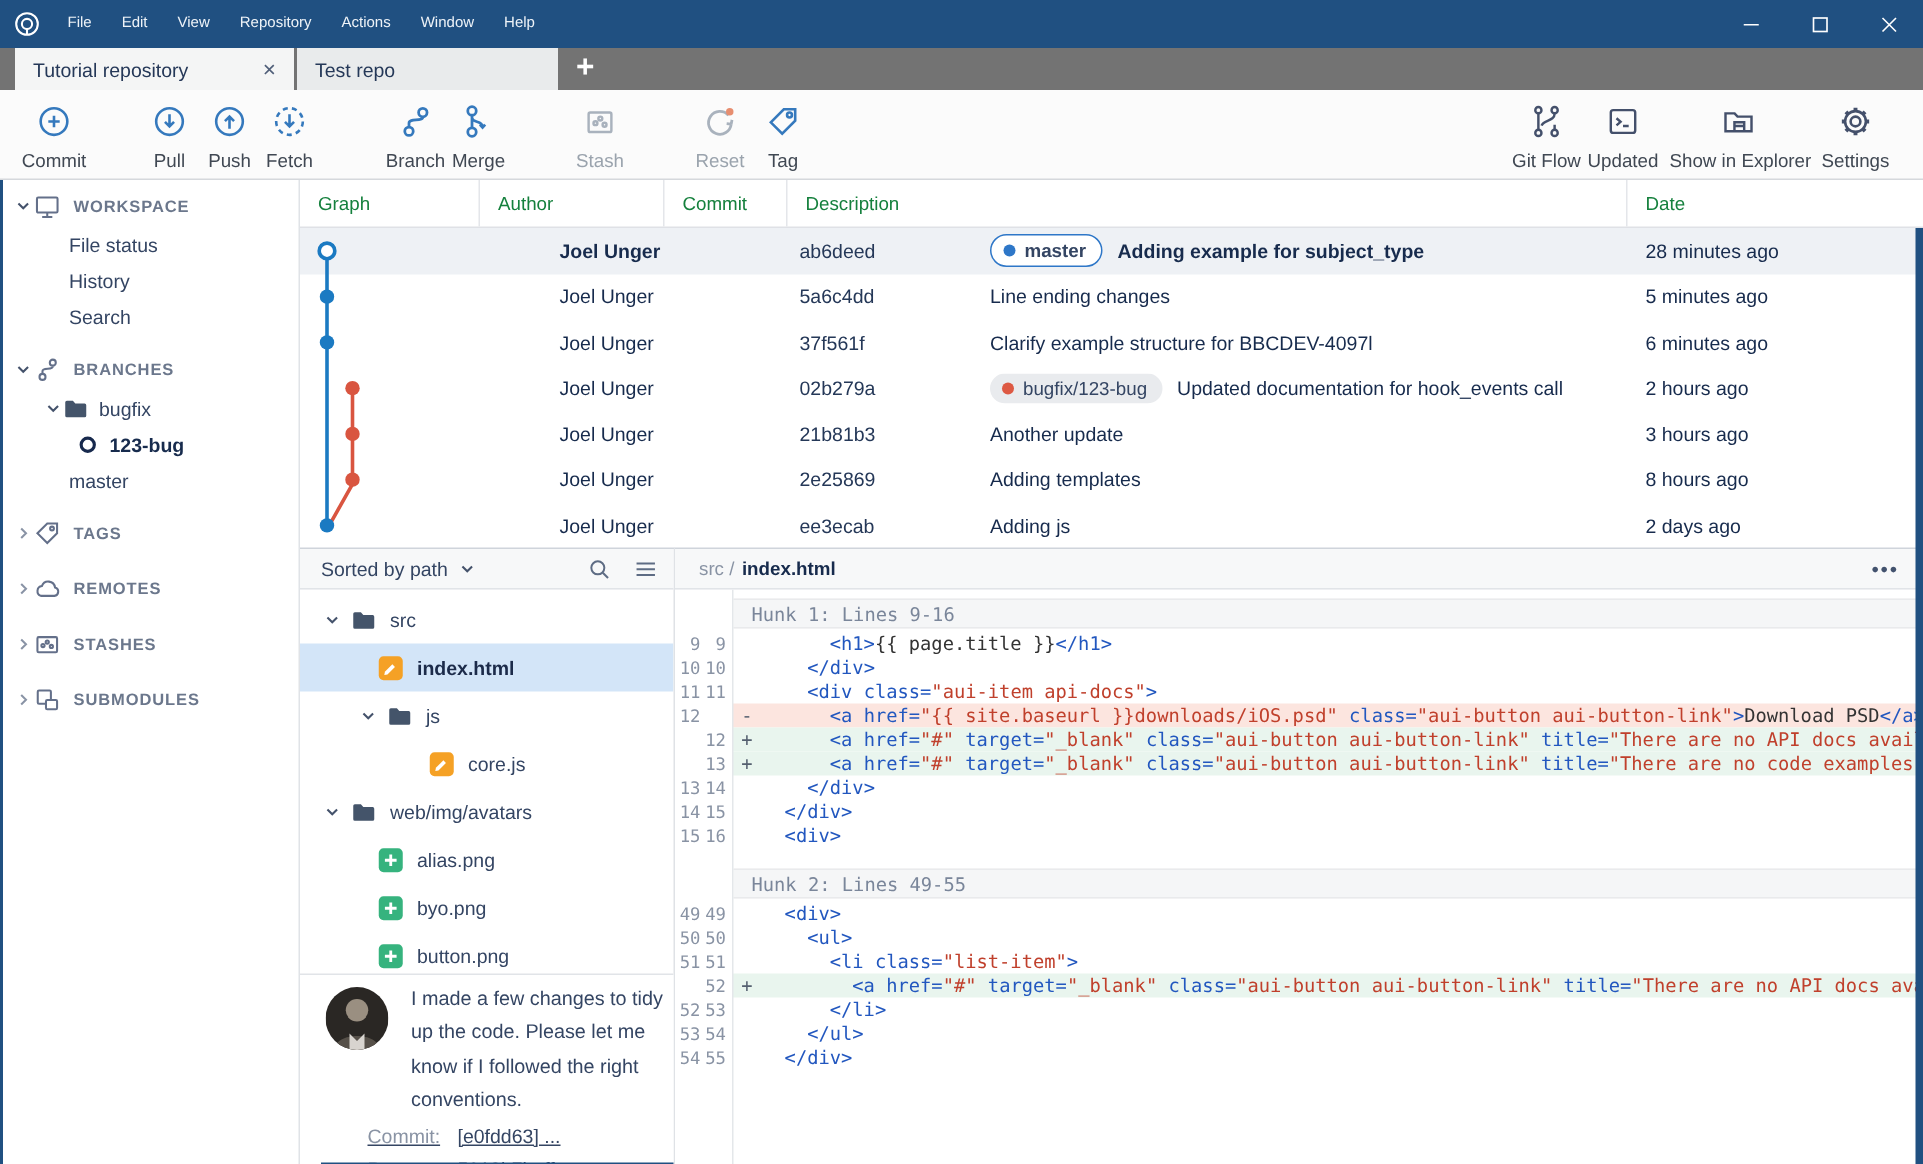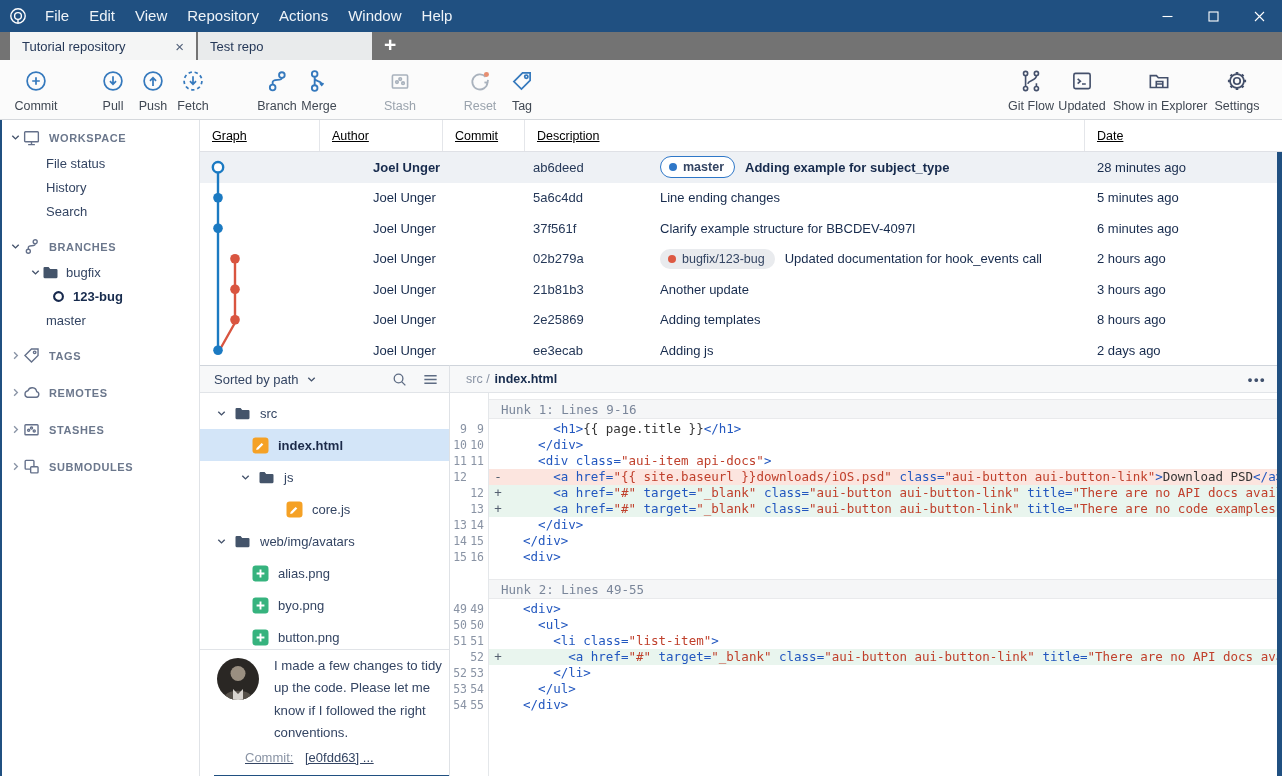--- a/index.html
+++ b/index.html
@@ -6,21 +6,21 @@
     font-family:"Liberation Sans",sans-serif;background:#fff;position:relative;
     -webkit-font-smoothing:antialiased;}
   .icon{display:inline-flex;align-items:center;justify-content:center;}
   .icon svg{display:block;}
 
   
   #titlebar{position:absolute;left:0;top:0;width:1282px;height:32px;background:#205081;
     display:flex;align-items:center;color:#f2f5f8;}
   #app-logo{margin-left:9px;}
   #menu-bar{display:flex;margin-left:8px;}
-  .menu-item{font-size:15px;padding:0 10px;line-height:32px;color:#eef3f8;cursor:default;}
+  .menu-item{font-size:10px;padding:0 10px;line-height:32px;color:#eef3f8;cursor:default;}
   #win-controls{margin-left:auto;display:flex;height:32px;}
   .win-btn{width:46px;height:32px;display:flex;align-items:center;justify-content:center;}
 
   
   #tabbar{position:absolute;left:0;top:32px;width:1282px;height:28px;background:#737373;display:flex;}
   .tab{height:28px;display:flex;align-items:center;padding:0 10px 0 12px;font-size:13px;color:#253858;}
   .tab:nth-child(1){margin-left:10px;width:164px;background:#f4f5f5;}
   .tab:nth-child(2){width:152px;background:#e9ebec;margin-left:2px;}
   .tab-label{flex:1;white-space:nowrap;overflow:hidden;}
   .tab-close{color:#505f79;font-size:15px;padding:0 2px;line-height:1;}
@@ -58,22 +58,22 @@
   .indent1{padding-left:46px;}
   .side-folder{padding-left:28px;}
   .side-folder .lbl{margin-left:7px;}
   .side-branch-cur{padding-left:52px;font-weight:bold;color:#172b4d;}
   .side-branch-cur .lbl{margin-left:8px;}
   .chev{width:14px;display:inline-flex;justify-content:center;}
 
   
   #history{position:absolute;left:200px;top:120px;width:1082px;height:245px;background:#fff;}
   #hist-header{height:32px;display:flex;border-bottom:1px solid #dfe1e6;box-sizing:border-box;}
-  .hcol{font-size:12.5px;color:#000000;display:flex;align-items:center;box-sizing:border-box;
-    border-right:1px solid #e4e6ea;padding-left:12px;text-decoration:underline;}
+  .hcol{font-size:12.5px;color:#15803d;display:flex;align-items:center;box-sizing:border-box;
+    border-right:1px solid #e4e6ea;padding-left:12px;}
   .hcol:last-child{border-right:none;}
   .col-g{width:120px;}.col-a{width:123px;}.col-c{width:82px;}.col-d{flex:1;}.col-t{width:197px;}
   #hist-rows{position:relative;height:213px;overflow:hidden;}
   #graph-svg{position:absolute;left:0;top:0;}
   .hrow{height:30.5px;display:flex;align-items:center;font-size:13px;color:#172b4d;gap:41px;}
   .hrow.sel{background:#eef1f5;}
   .hrow.sel .ca,.hrow.sel .desc{font-weight:bold;}
   .c{box-sizing:border-box;padding-left:12px;white-space:nowrap;overflow:hidden;}
   .cg{width:120px;height:100%;padding:0;}
   .ca{width:123px;}

